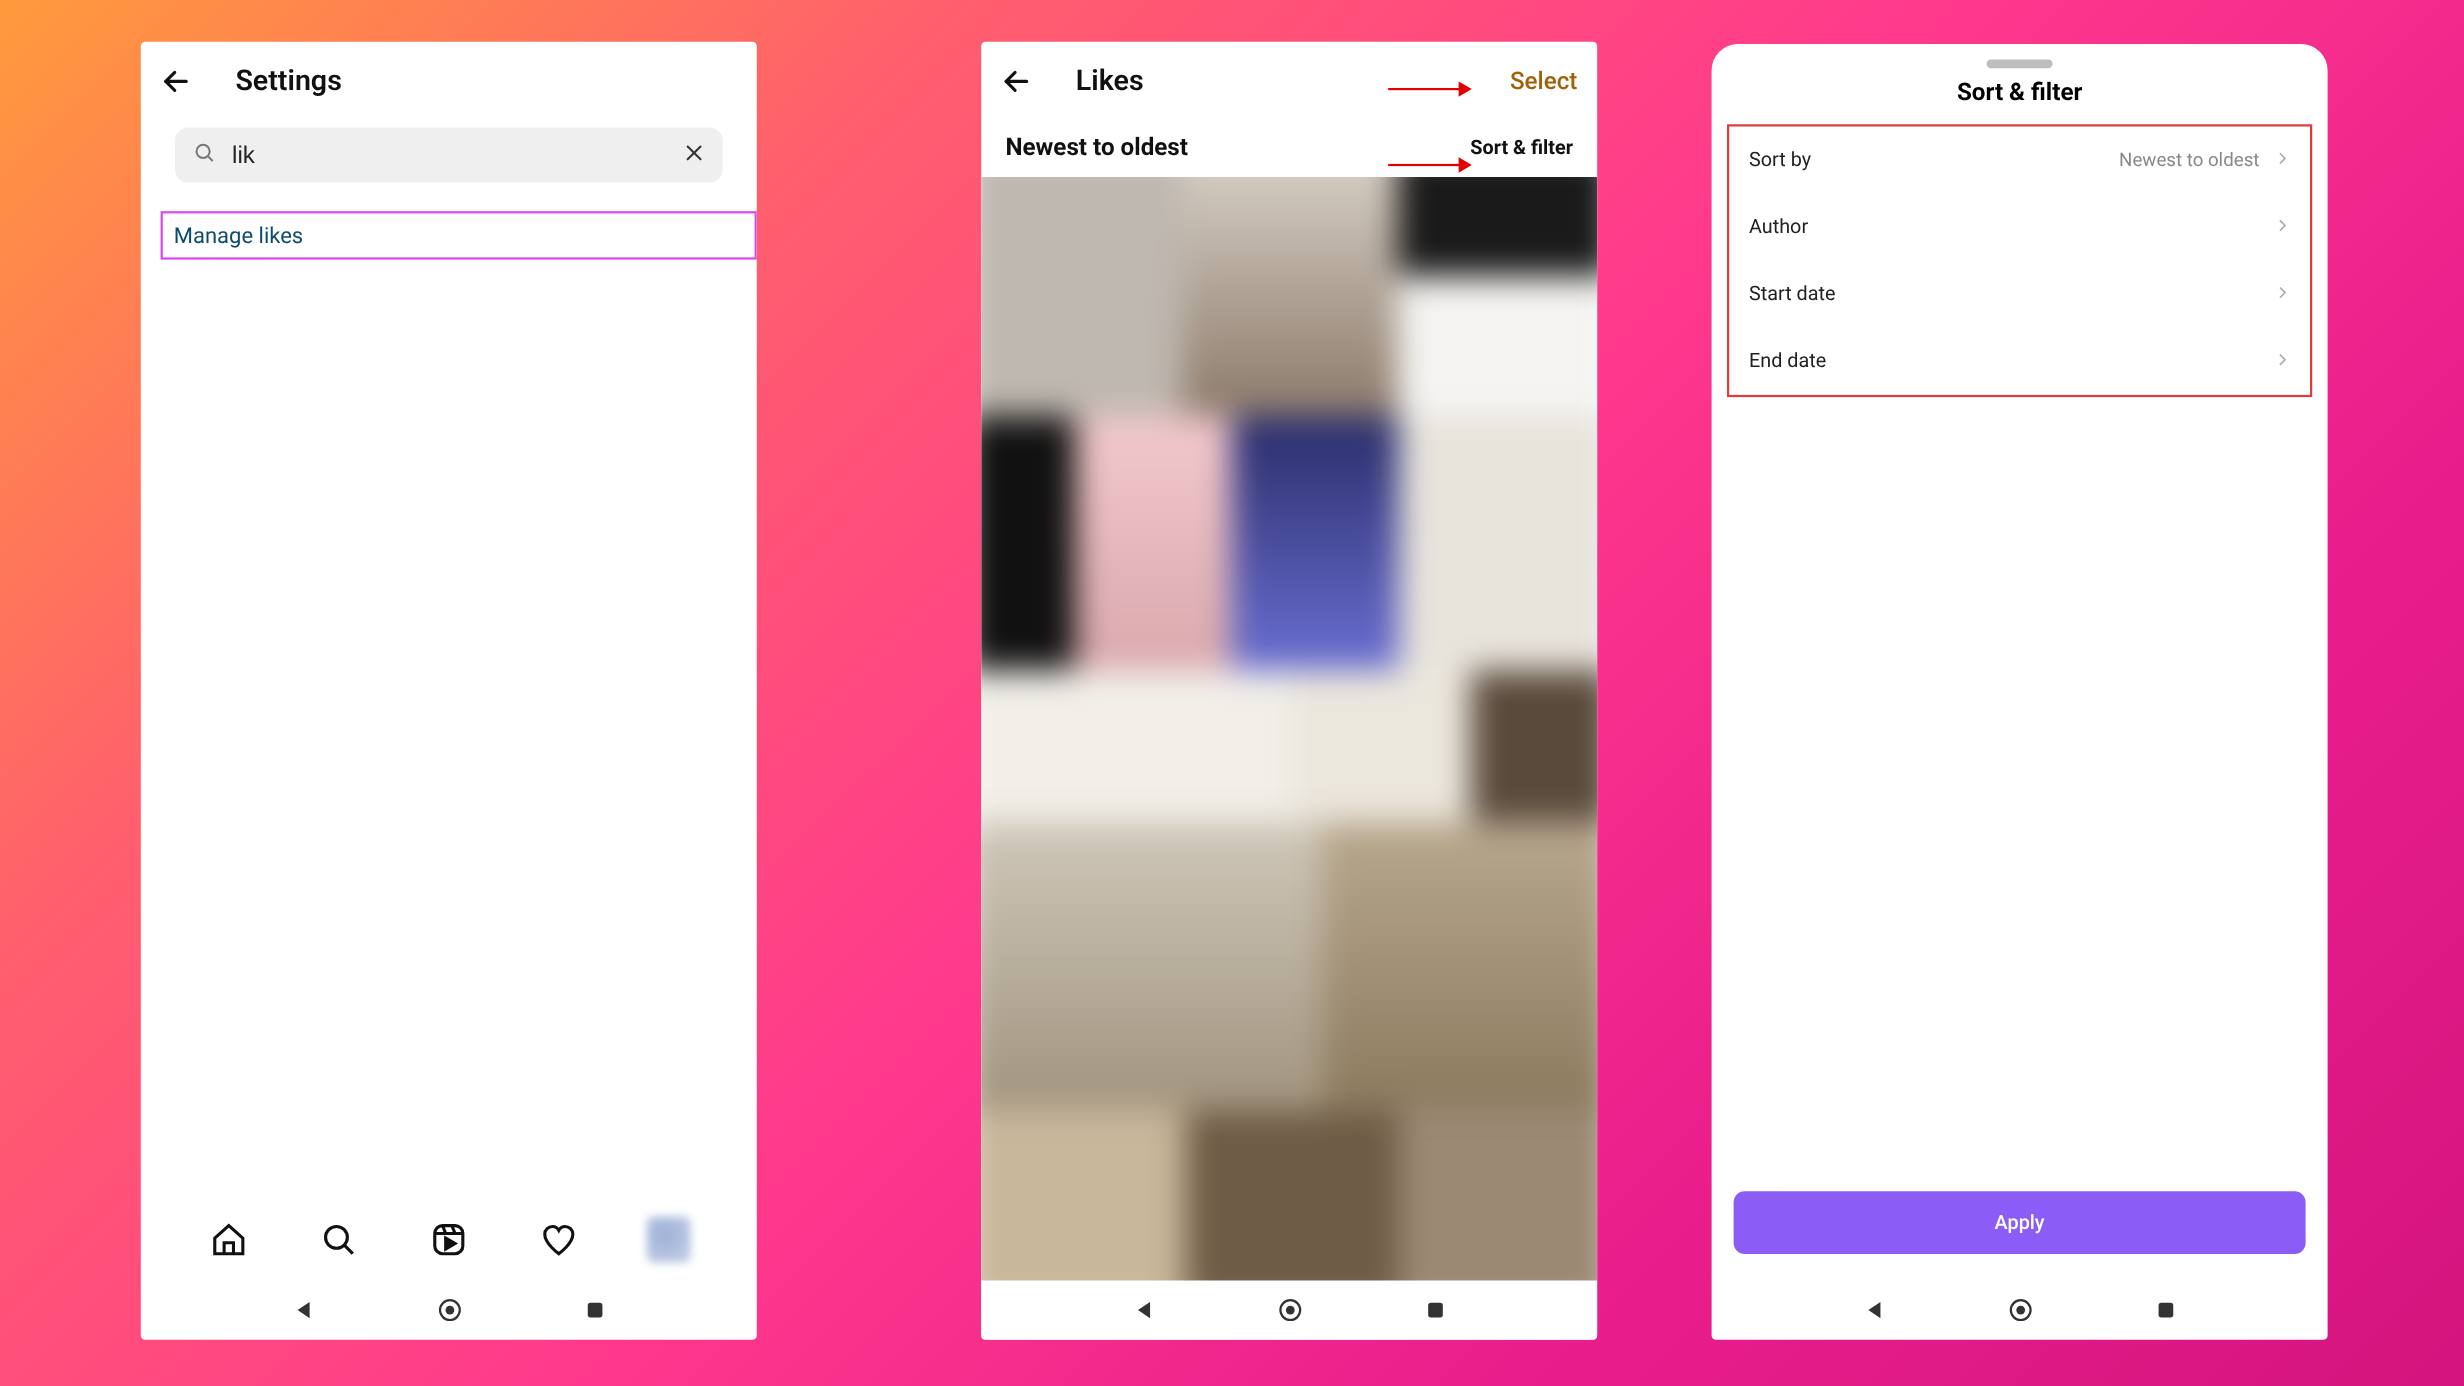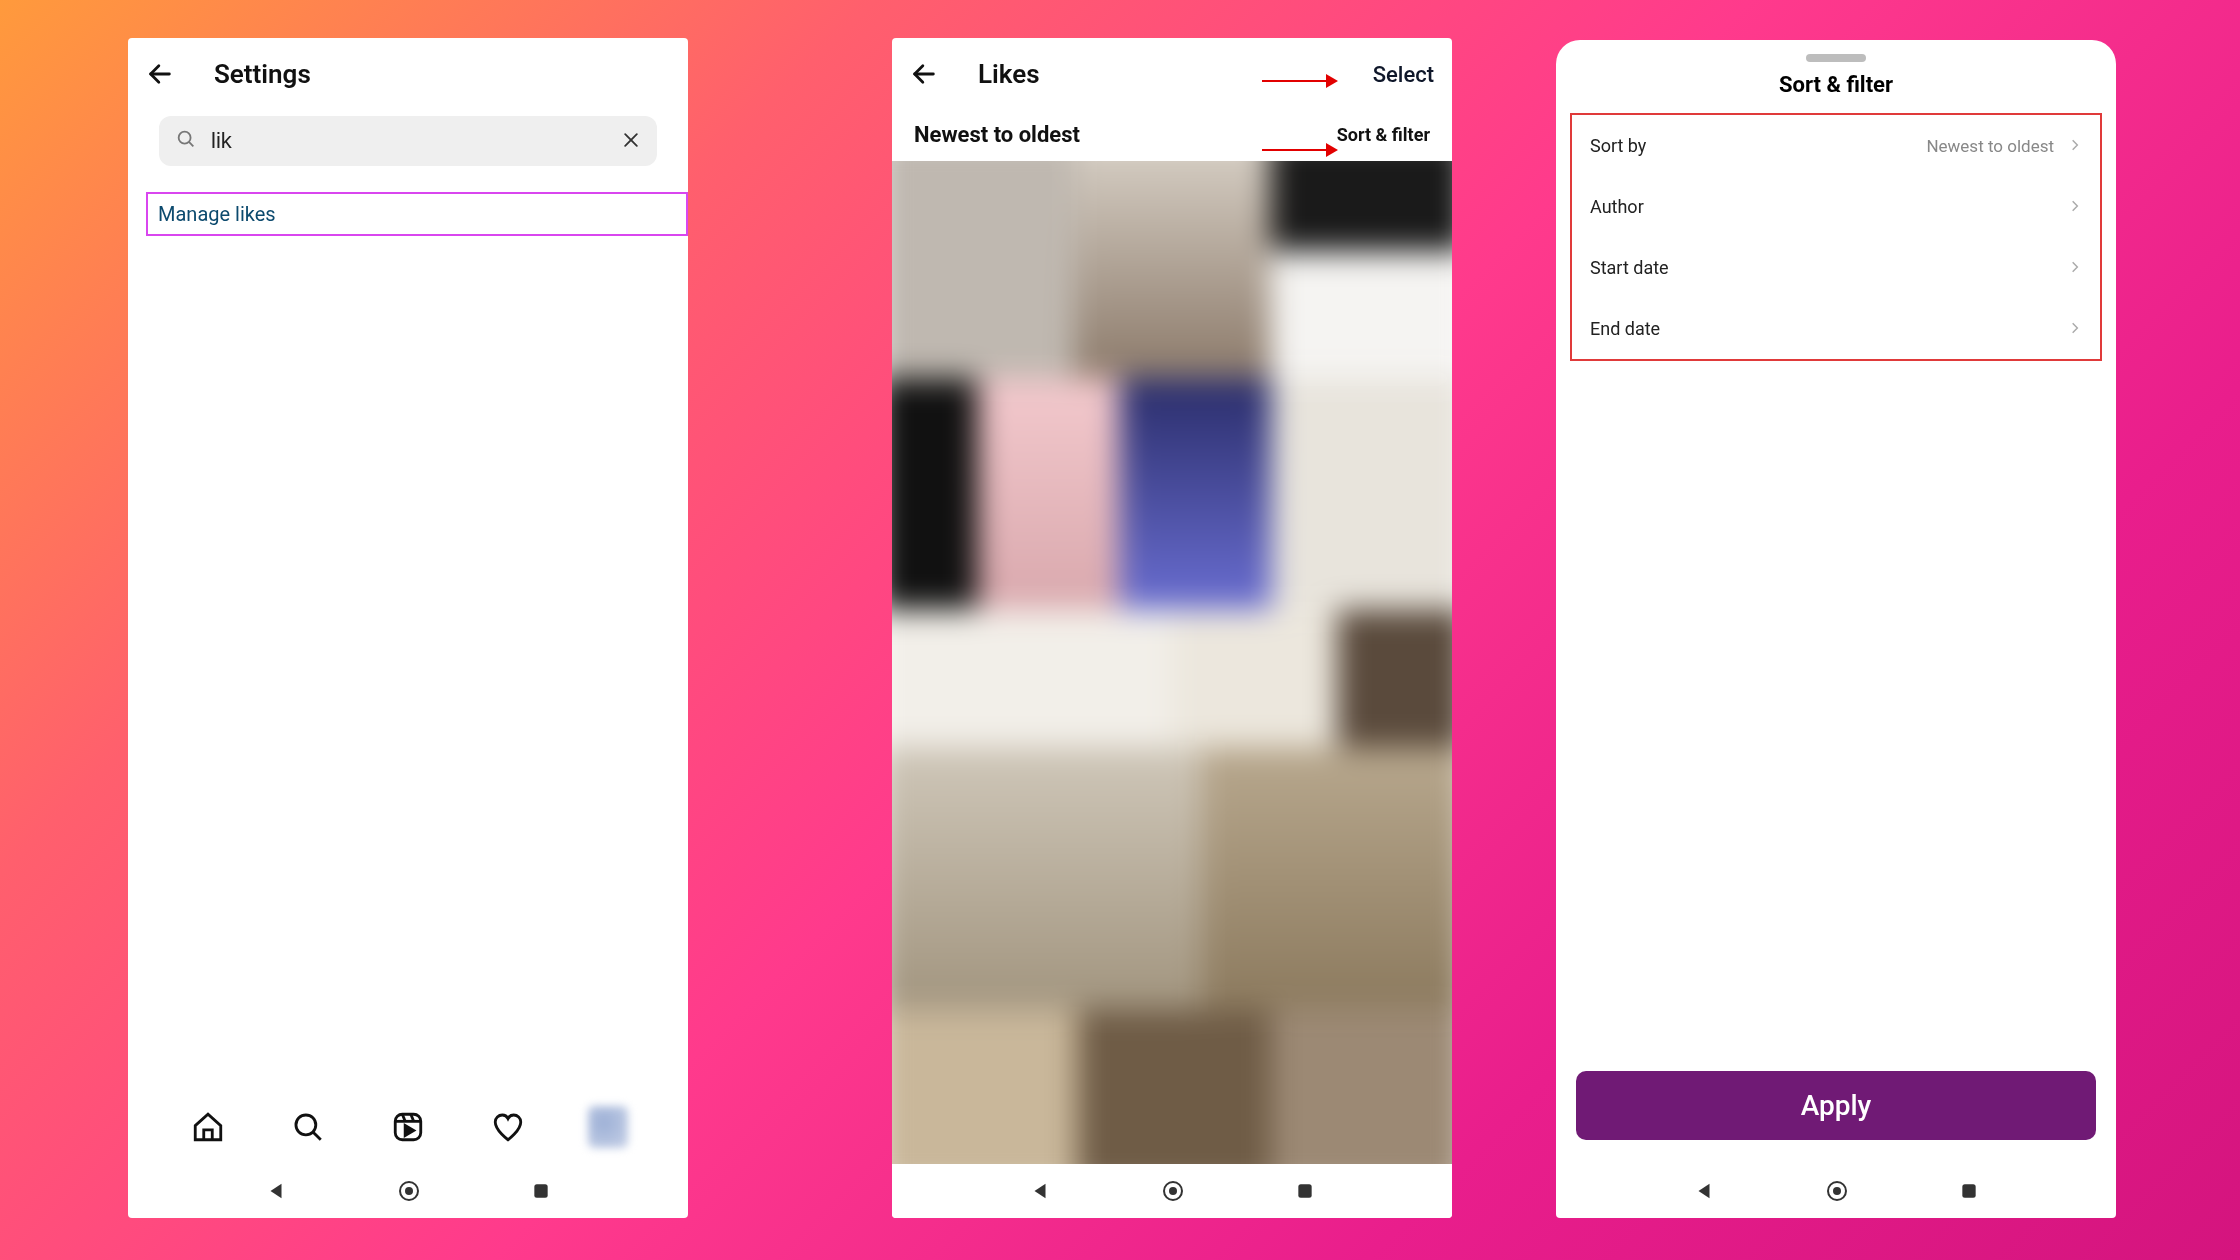--- a/index.html
+++ b/index.html
@@ -35,21 +35,21 @@
   }
   .hdr .title {
     font-size: 26px;
     font-weight: 600;
     color: #111;
   }
   .back-arrow { width: 28px; height: 28px; }
   .hdr-right {
     margin-left: auto;
     font-size: 22px;
-    color: #0f172a;
+    color: #a16207;
     font-weight: 500;
   }
 
   
   .search-row { padding: 6px 31px; }
   .search-pill {
     background: #efefef;
     border-radius: 12px;
     height: 50px;
     display: flex;
@@ -159,26 +159,26 @@
     align-items: center;
     justify-content: space-between;
     padding: 20px 18px;
     font-size: 18px;
     color: #222;
   }
   .filter-row .value { color: #888; font-size: 17px; margin-left: auto; margin-right: 14px; }
   .chev { color: #aaa; }
   .apply-btn {
     margin: auto 20px 24px;
-    background: #701a75;
+    background: #8b5cf6;
     color: #fff;
     text-align: center;
     padding: 18px 0;
     border-radius: 10px;
-    font-size: 28px;
+    font-size: 18px;
     font-weight: 500;
   }
 </style>
 </head>
 <body>
 
 <div class="phone p1">
   <div class="hdr">
     <span class="back-arrow">
       <svg viewBox="0 0 24 24" width="28" height="28" fill="none" stroke="#111" stroke-width="2.4" stroke-linecap="round" stroke-linejoin="round">

